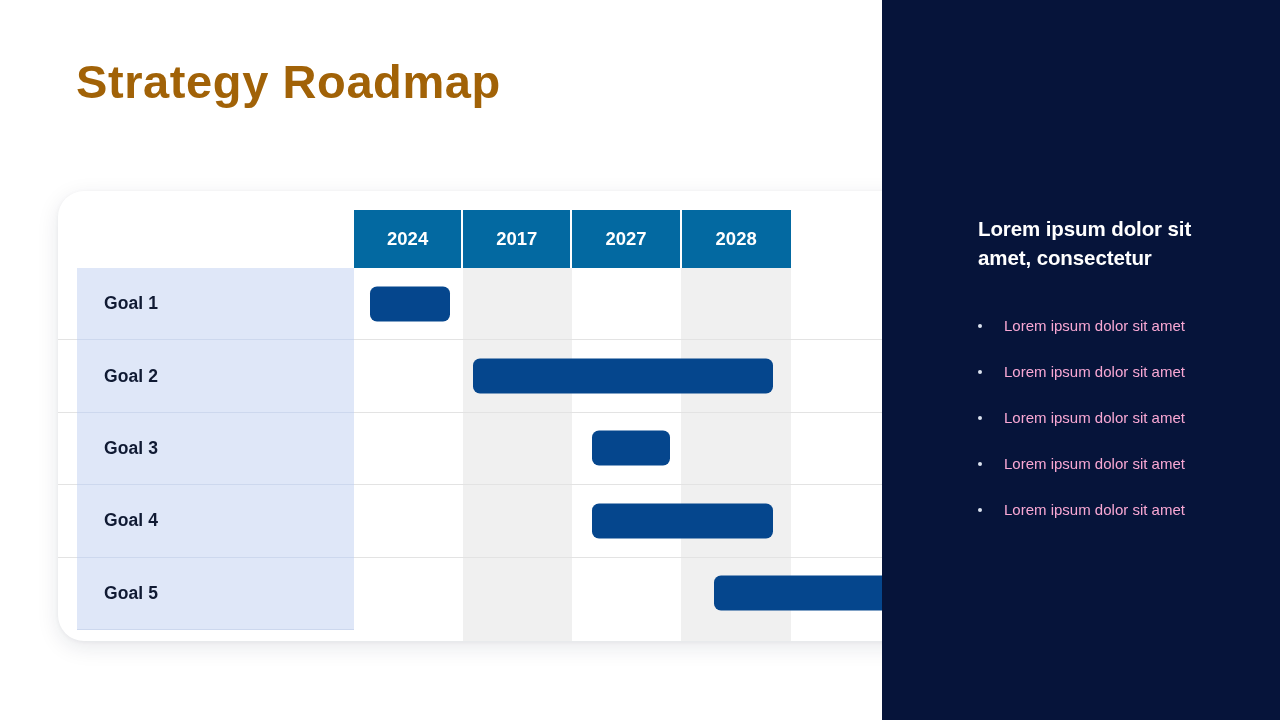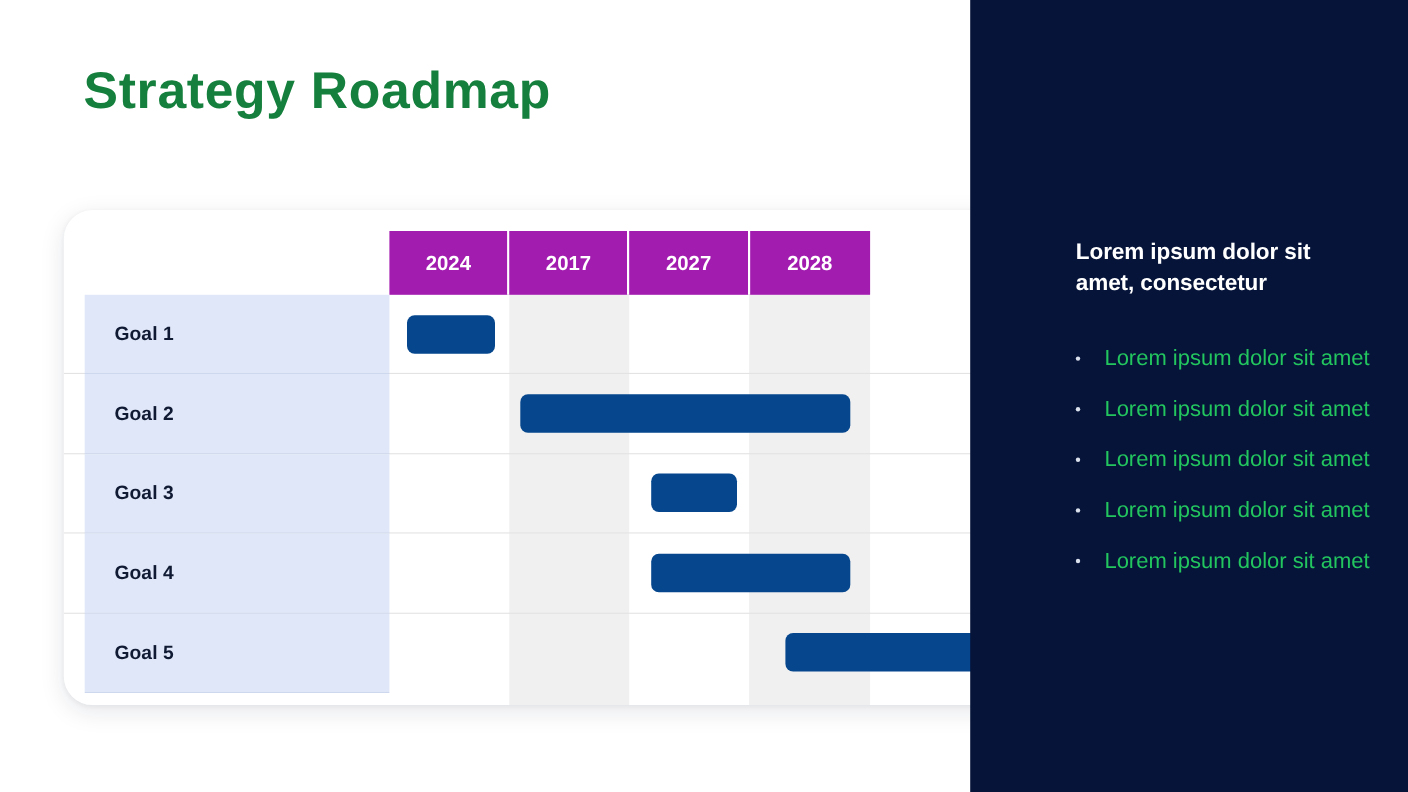--- a/index.html
+++ b/index.html
@@ -44,43 +44,43 @@
     width: 280px;
     list-style: none;
     margin: 0;
     padding: 0;
   }
   #side-panel .bullet-item {
     position: relative;
     padding-left: 26px;
     height: 46px;
     line-height: 46px;
-    color: #22c55e;
-    font-size: 20px;
+    color: #f9a8d4;
+    font-size: 15px;
     white-space: nowrap;
   }
   #side-panel .bullet-item .dot {
     position: absolute;
     left: 0;
     top: 50%;
     transform: translateY(-50%);
     width: 4px;
     height: 4px;
     border-radius: 50%;
     background: #dbe2ee;
   }
 
   
   #page-title {
     position: absolute;
     left: 76px;
     top: 52px;
     font-size: 47px;
     font-weight: bold;
-    color: #15803d;
+    color: #a16207;
     letter-spacing: 0.6px;
     line-height: 60px;
     white-space: nowrap;
   }
 
   
   #roadmap-card {
     position: absolute;
     left: 58px;
     top: 191px;
@@ -114,21 +114,21 @@
     position: absolute;
     left: 296px;
     top: 19px;
     width: 546px;
     height: 58px;
     display: flex;
   }
   .rm-header .head-cell {
     width: 109.2px;
     height: 58px;
-    background: #a21caf;
+    background: #0369a1;
     color: #ffffff;
     font-size: 18.5px;
     font-weight: bold;
     display: flex;
     align-items: center;
     justify-content: center;
     box-sizing: border-box;
     border-right: 2px solid #ffffff;
   }
   .rm-header .head-cell:last-child {

